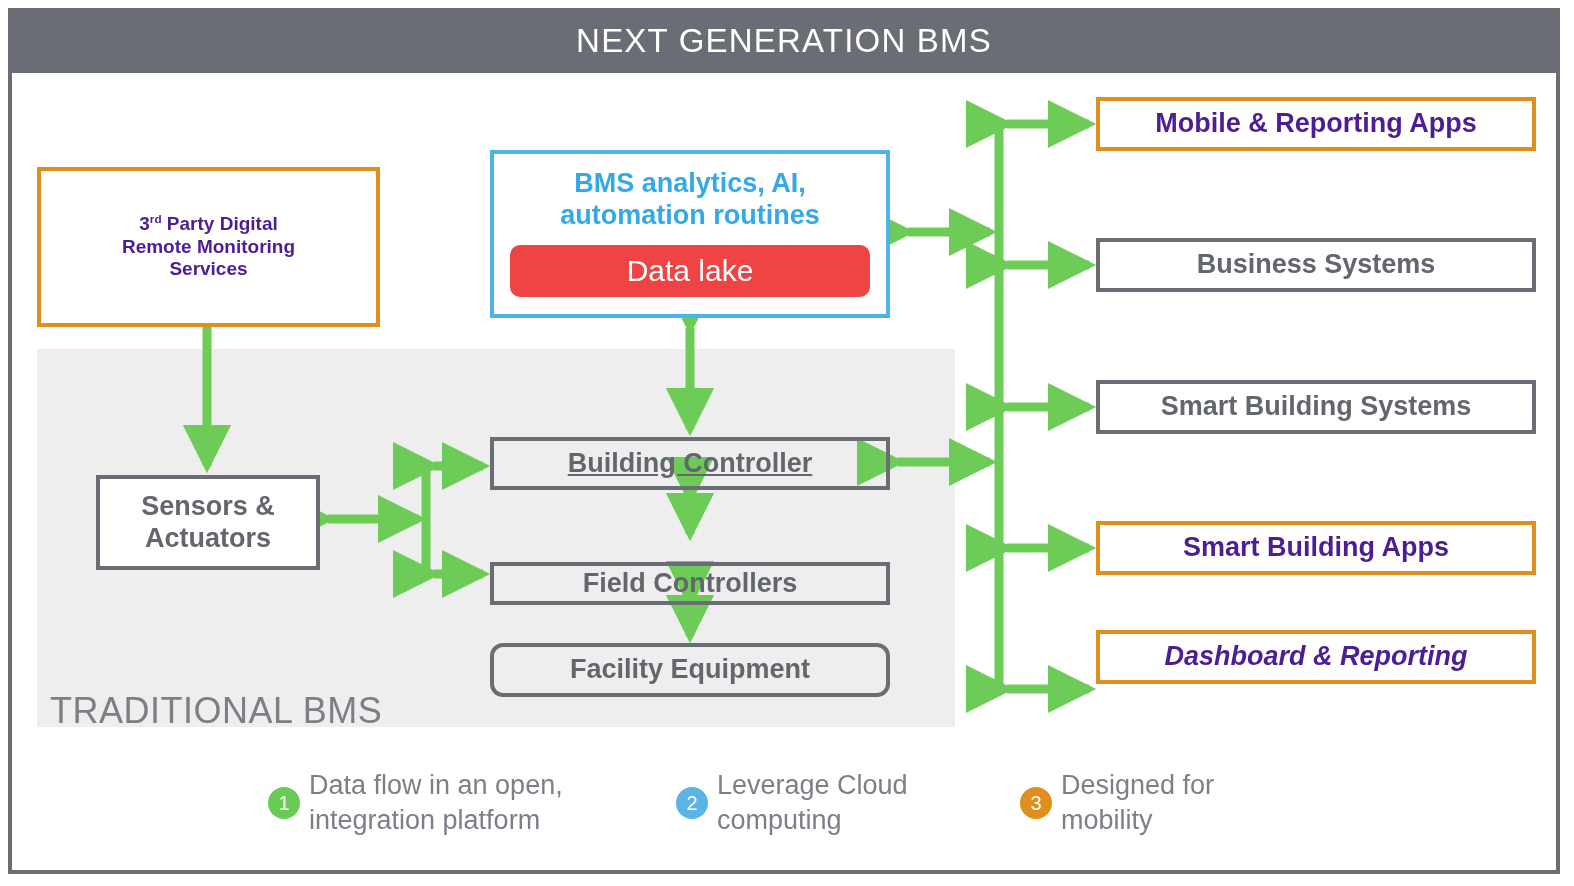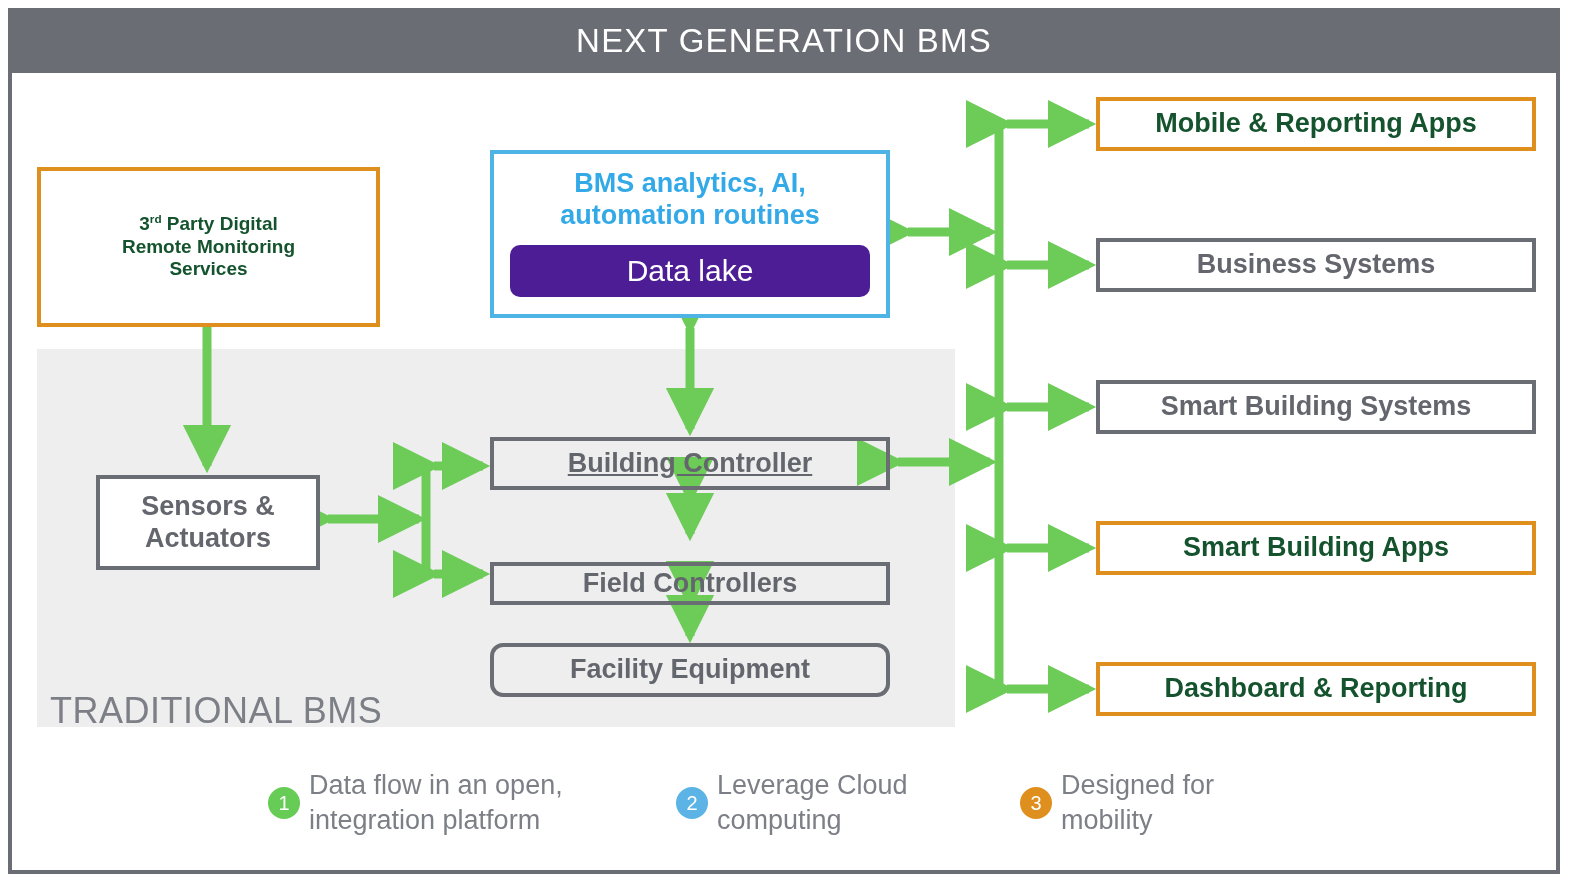--- a/index.html
+++ b/index.html
@@ -31,44 +31,44 @@
     position:absolute;left:50px;top:690px;font-size:36px;color:#7c7f86;
     letter-spacing:0.5px;white-space:nowrap;
   }
   
   .box{
     position:absolute;box-sizing:border-box;background:transparent;
     display:flex;align-items:center;justify-content:center;text-align:center;
     font-weight:bold;line-height:1.18;
   }
   .box.gray{border:4px solid #6b6d74;color:#63666d;}
-  .box.orange{border:4px solid #df8f1d;color:#14532d;}
+  .box.orange{border:4px solid #df8f1d;color:#4c1d95;}
   .box.cyan{border:4px solid #4eb3e5;color:#33a9e8;background:#ffffff;}
   .box.whitefill{background:#ffffff;}
   
   #box-thirdparty{left:37px;top:167px;width:343px;height:160px;font-size:19px;padding:0 10px;}
   #box-analytics{left:490px;top:150px;width:400px;height:168px;font-size:27px;
      flex-direction:column;justify-content:flex-start;padding-top:14px;}
   #analytics-title{padding:0 6px;}
   #datalake{
-    margin-top:13px;width:360px;height:52px;background:#4c1d95;border-radius:10px;
+    margin-top:13px;width:360px;height:52px;background:#ef4444;border-radius:10px;
     color:#ffffff;font-weight:400;font-size:30px;
     display:flex;align-items:center;justify-content:center;
   }
   #box-sensors{left:96px;top:475px;width:224px;height:95px;font-size:27px;flex-direction:column;}
   #box-building{left:490px;top:437px;width:400px;height:53px;font-size:27px;text-decoration:underline;}
   #box-field{left:490px;top:562px;width:400px;height:43px;font-size:27px;}
   #box-facility{left:490px;top:643px;width:400px;height:54px;font-size:27px;border-radius:13px;}
   
   .rbox{left:1096px;width:440px;height:54px;font-size:27px;}
   #box-mobile{top:97px;}
   #box-business{top:238px;}
   #box-smartsys{top:380px;}
   #box-smartapps{top:521px;}
-  #box-dash{top:662px;}
+  #box-dash{top:630px;font-style:italic;}
   
   #arrows{position:absolute;left:0;top:0;width:1574px;height:886px;pointer-events:none;}
   
   #legend{position:absolute;left:268px;top:768px;width:1100px;height:90px;}
   .legend-item{position:absolute;display:flex;align-items:flex-start;}
   .lnum{
     width:32px;height:32px;border-radius:50%;color:#ffffff;font-size:20px;
     display:flex;align-items:center;justify-content:center;flex:0 0 auto;
     margin-top:19px;
   }

